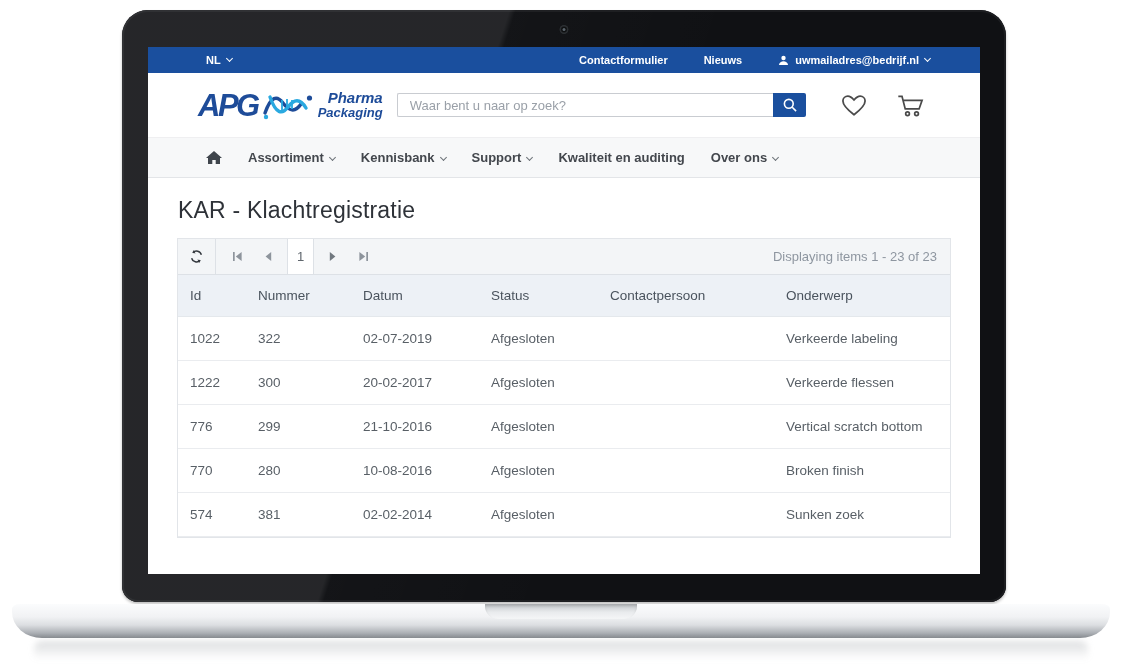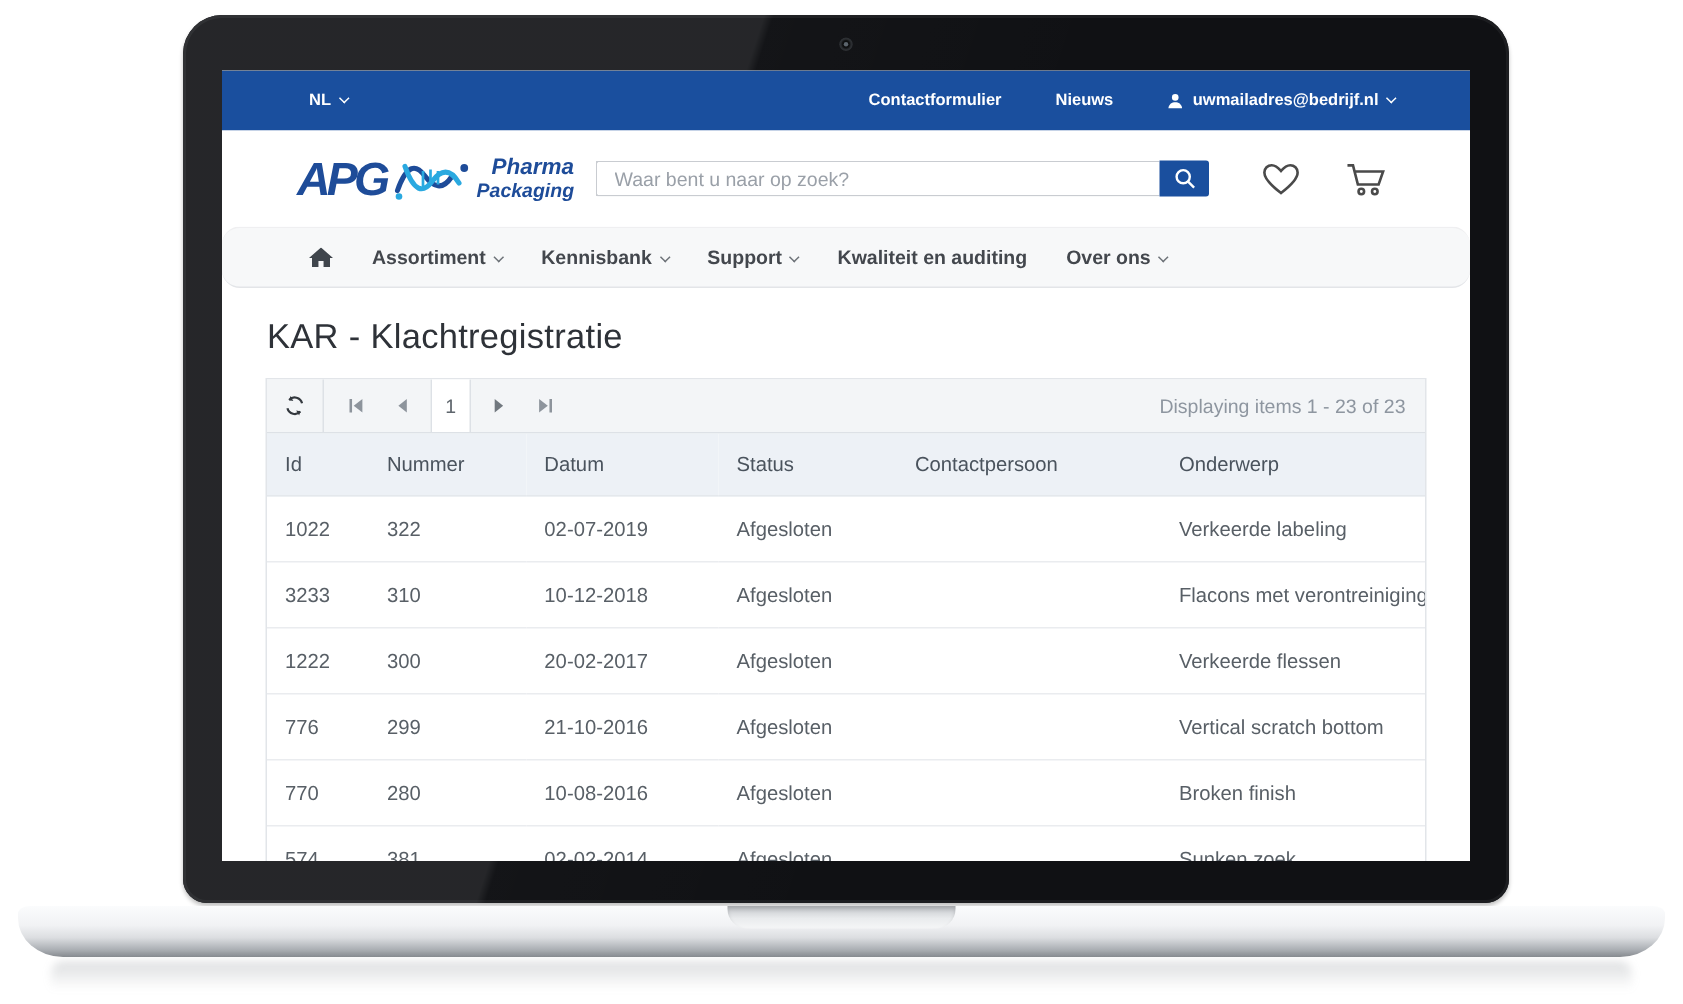--- a/index.html
+++ b/index.html
@@ -42,21 +42,21 @@
     background: linear-gradient(180deg,#c3c6ca 0%,#e9ebed 55%,#f5f6f7 100%);
     box-shadow: inset 0 2px 3px rgba(0,0,0,.16);
   }
   .base-reflection {
     position:absolute; left:34px; top:641px; width:1054px; height:24px;
     background: linear-gradient(180deg, rgba(120,126,132,.26), rgba(255,255,255,0) 78%);
     filter: blur(3px); border-radius:8px;
   }
   
   .topbar {
-    height:40px; background:#1a4f9e; color:#fff;
+    height:26px; background:#1a4f9e; color:#fff;
     display:flex; align-items:center; padding:0 50px 0 58px;
     font-size:11px; font-weight:700;
   }
   .tb-lang { display:flex; align-items:center; gap:6px; cursor:pointer; }
   .tb-right { margin-left:auto; display:flex; align-items:flex-start; gap:36px; }
   .tb-link { cursor:pointer; }
   .tb-account { display:flex; align-items:center; gap:6px; cursor:pointer; }
   .chev {
     display:inline-block; width:5px; height:5px;
     border-right:1.5px solid currentColor; border-bottom:1.5px solid currentColor;
@@ -82,21 +82,21 @@
   .search-btn {
     width:33px; border:none; background:#1a4f9e; cursor:pointer;
     display:flex; align-items:center; justify-content:center; border-radius:0 2px 2px 0;
   }
   .hd-icons { display:flex; align-items:center; gap:28px; margin-left:34px; }
   .hd-icon { cursor:pointer; display:flex; }
   
   .mainnav {
     height:41px; background:#f7f8f9; border-top:1px solid #efeff1; border-bottom:1px solid #e3e5e8;
     display:flex; align-items:center; gap:26px; padding-left:58px;
-    font-size:13px; font-weight:700; color:#43474d;border-radius:12px;
+    font-size:13px; font-weight:700; color:#43474d;
   }
   .nav-item { display:flex; align-items:center; gap:6px; cursor:pointer; }
   .nav-item .chev { color:#6d7278; margin-top:-1px; }
   
   .main { padding:0 29px; }
   .page-title { font-size:23px; font-weight:400; color:#2e3238; margin:19px 0 14px 1px; letter-spacing:.2px; }
   .grid-wrap { border:1px solid #e2e5e9; }
   .grid-toolbar { height:36px; background:#f3f5f7; border-bottom:1px solid #dde1e6; display:flex; align-items:center; }
   .tb-refresh { width:38px; height:100%; display:flex; align-items:center; justify-content:center; border-right:1px solid #dde1e6; cursor:pointer; }
   .pager { display:flex; align-items:center; height:100%; margin-left:6px; }
@@ -280,28 +280,20 @@
           <tbody>
             <tr>
               <td>1022</td>
               <td>322</td>
               <td>02-07-2019</td>
               <td>Afgesloten</td>
               <td></td>
               <td>Verkeerde labeling</td>
             </tr>
             <tr>
-              <td>3233</td>
-              <td>310</td>
-              <td>10-12-2018</td>
-              <td>Afgesloten</td>
-              <td></td>
-              <td>Flacons met verontreiniging</td>
-            </tr>
-            <tr>
               <td>1222</td>
               <td>300</td>
               <td>20-02-2017</td>
               <td>Afgesloten</td>
               <td></td>
               <td>Verkeerde flessen</td>
             </tr>
             <tr>
               <td>776</td>
               <td>299</td>

